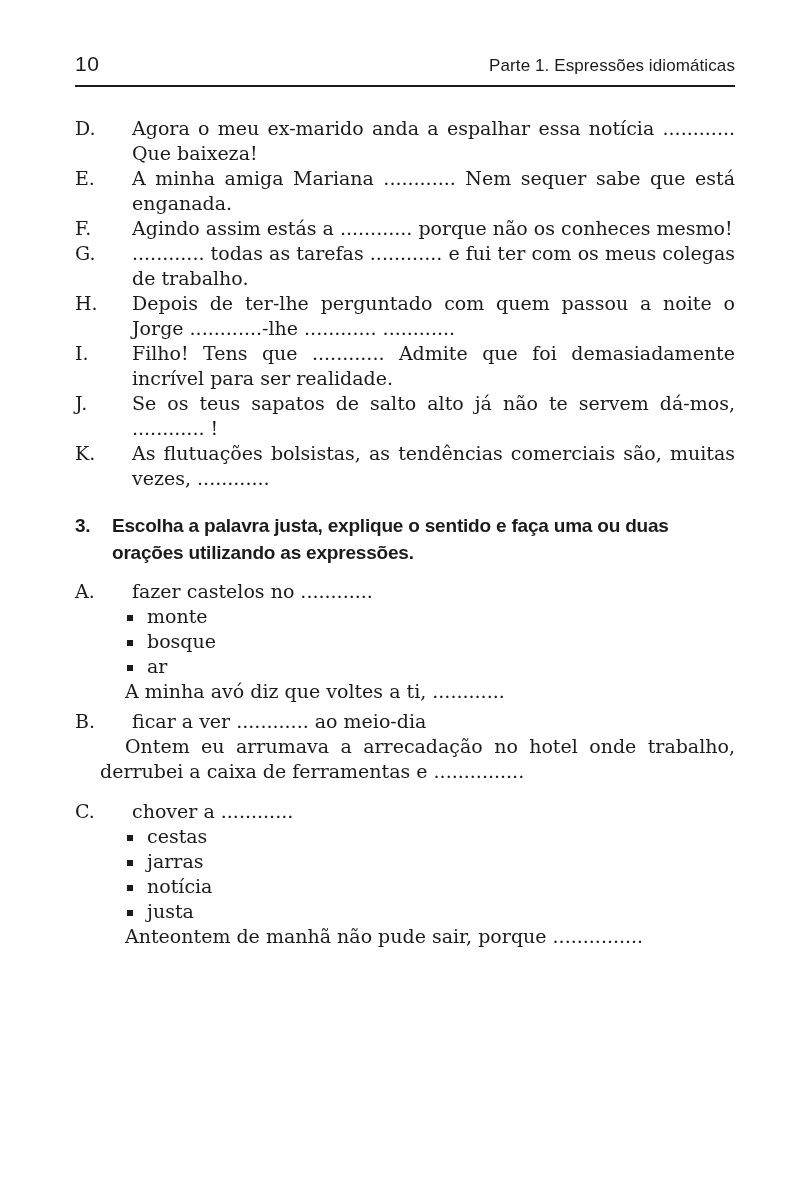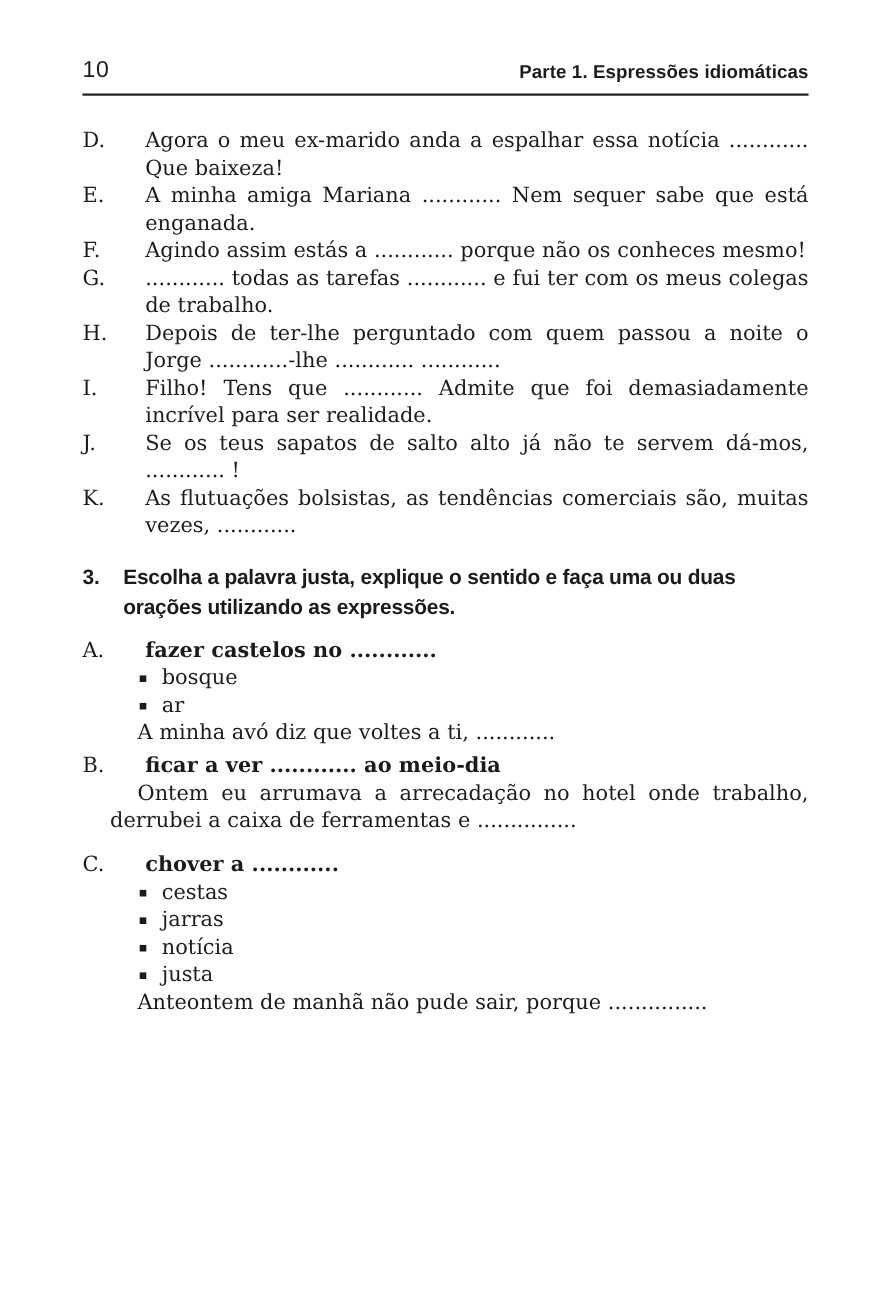--- a/index.html
+++ b/index.html
@@ -20,21 +20,20 @@
     align-items: flex-end;
     font-family: "Liberation Sans", sans-serif;
   }
   .page-number {
     font-size: 21px;
     letter-spacing: 0.5px;
   }
   .running-title {
     font-size: 17px;
     letter-spacing: 0.1px;
-    font-weight: bold;
   }
   .header-rule {
     height: 2px;
     background: #1d1d1d;
     margin-top: 9px;
   }
   
   .content {
     margin-top: 29px;
     font-family: "DejaVu Serif", serif;
@@ -47,21 +46,21 @@
   }
   .item-letter {
     position: absolute;
     left: 0;
     top: 0;
   }
   .item-text {
     text-align: justify;
     margin-left: 20px;
   }
-  .item-text.short { text-align: left; font-weight: bold; }
+  .item-text.short { text-align: left; }
   
   .ex-heading {
     position: relative;
     padding-left: 37px;
     font-family: "Liberation Sans", sans-serif;
     font-weight: bold;
     font-size: 19px;
     line-height: 27px;
     letter-spacing: -0.2px;
     margin-top: 21px;
@@ -149,20 +148,21 @@
         <span class="ex-number">3.</span>
         <div class="ex-title">Escolha a palavra justa, explique o sentido e faça uma ou duas orações utilizando as expressões.</div>
       </div>
 
       <div class="sub-item">
         <div class="item">
           <span class="item-letter">A.</span>
           <div class="item-text short">fazer castelos no ............</div>
         </div>
         <ul class="options">
+          <li><span class="bullet"></span><span class="option-text">monte</span></li>
           <li><span class="bullet"></span><span class="option-text">bosque</span></li>
           <li><span class="bullet"></span><span class="option-text">ar</span></li>
         </ul>
         <div class="sentence">A minha avó diz que voltes a ti, ............</div>
       </div>
 
       <div class="sub-item">
         <div class="item">
           <span class="item-letter">B.</span>
           <div class="item-text short">ficar a ver ............ ao meio-dia</div>

